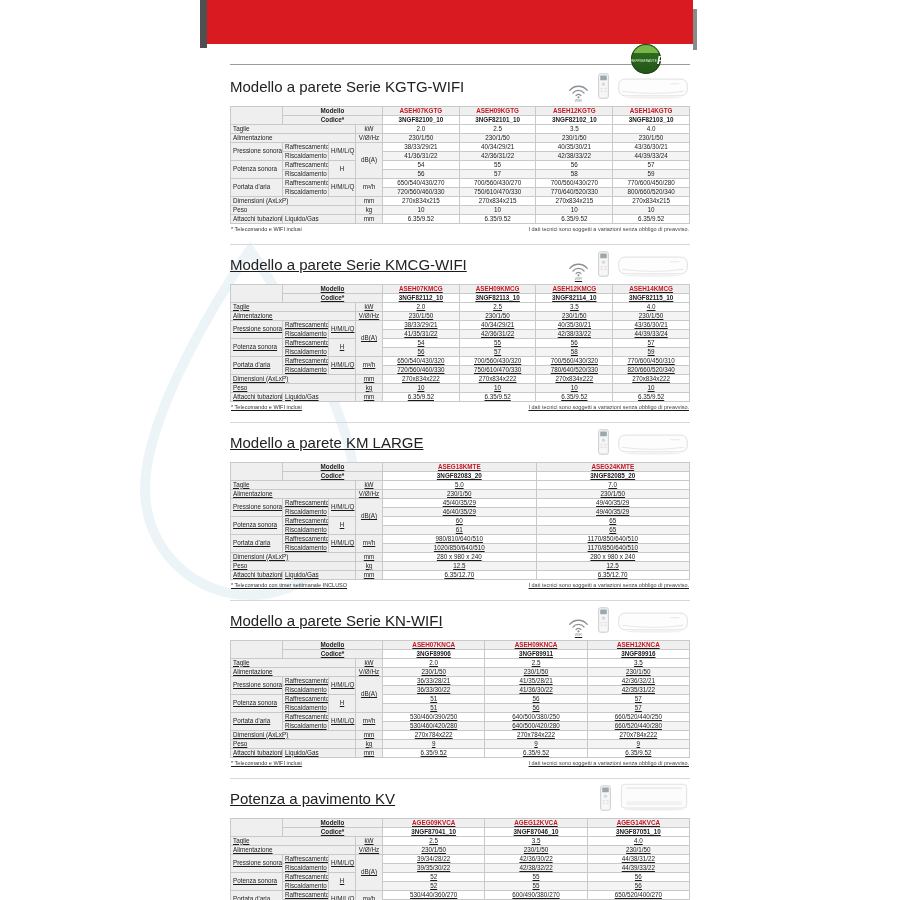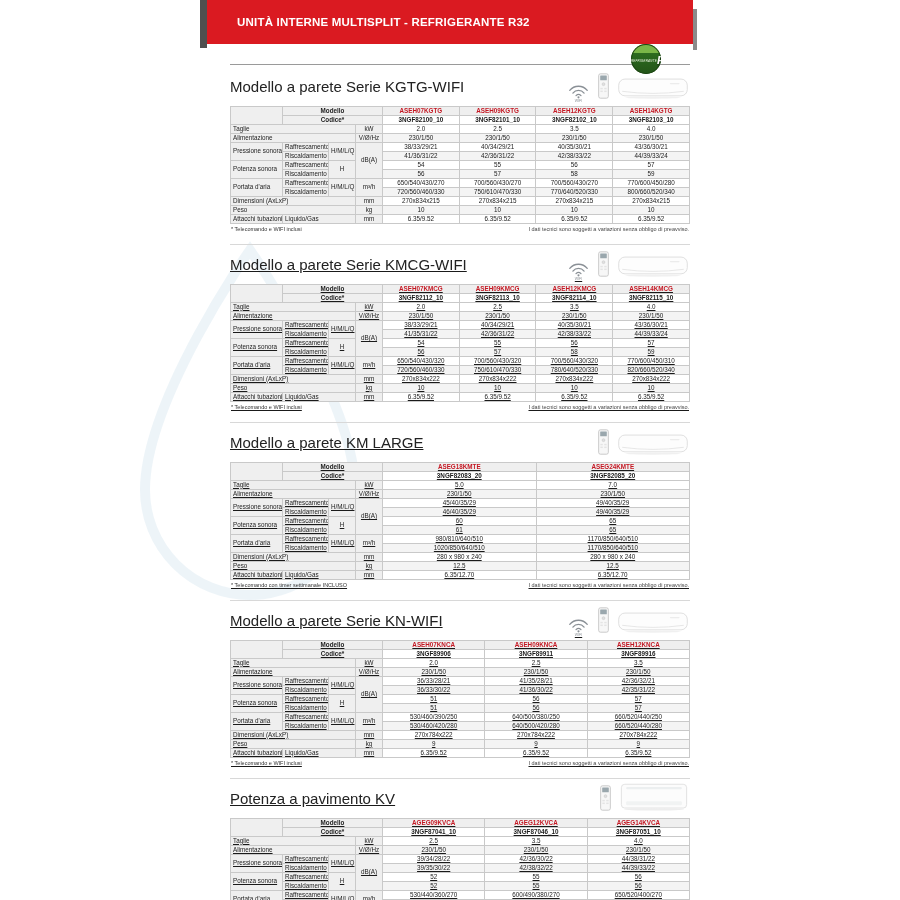--- a/index.html
+++ b/index.html
@@ -51,21 +51,20 @@
   .footrow{display:flex;justify-content:space-between;font-size:5.5px;color:#333;margin:2px 1px 3px 1px;}
   .fn-right{color:#444;}
 </style>
 </head>
 <body>
 
 <div id="page">
 
   <header class="banner">
     <div class="banner-edge"></div>
-    <h1 class="banner-title">UNITÀ INTERNE MULTISPLIT - REFRIGERANTE R32</h1>
     <div class="banner-shadow"></div>
   </header>
 
   <svg class="watermark" viewBox="0 0 310 380">
     <path d="M150 10 C150 10 45 160 45 250 a105 105 0 0 0 210 0 C255 160 150 10 150 10 Z" fill="none" stroke="#6fa8c9" stroke-width="10"></path>
     <circle cx="262" cy="100" r="22" fill="none" stroke="#6fa8c9" stroke-width="6"></circle>
     <text x="262" y="112" text-anchor="middle" font-size="32" fill="#6fa8c9" font-family="Liberation Sans, sans-serif">R</text>
   </svg>
 
   <div class="content">

